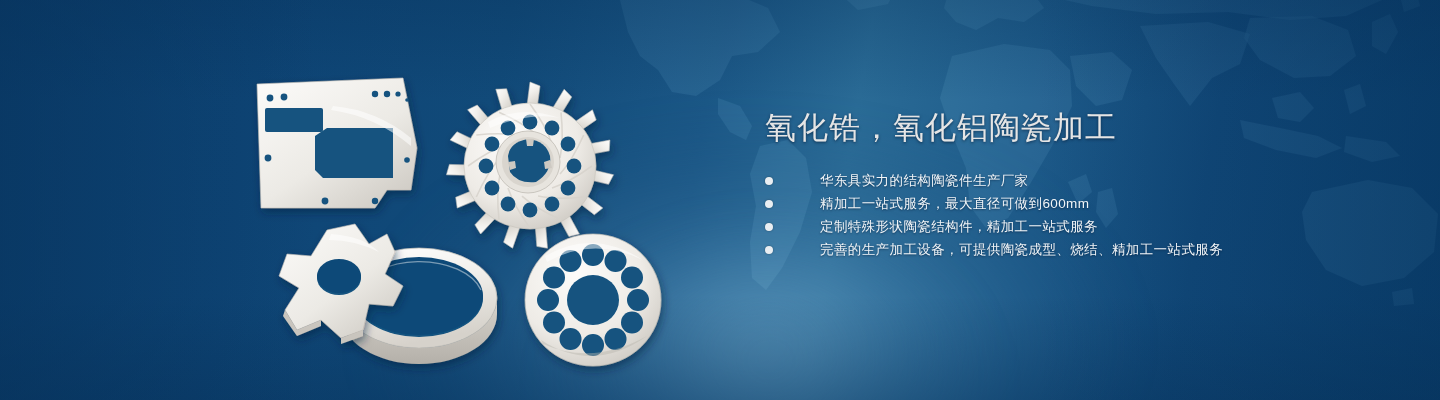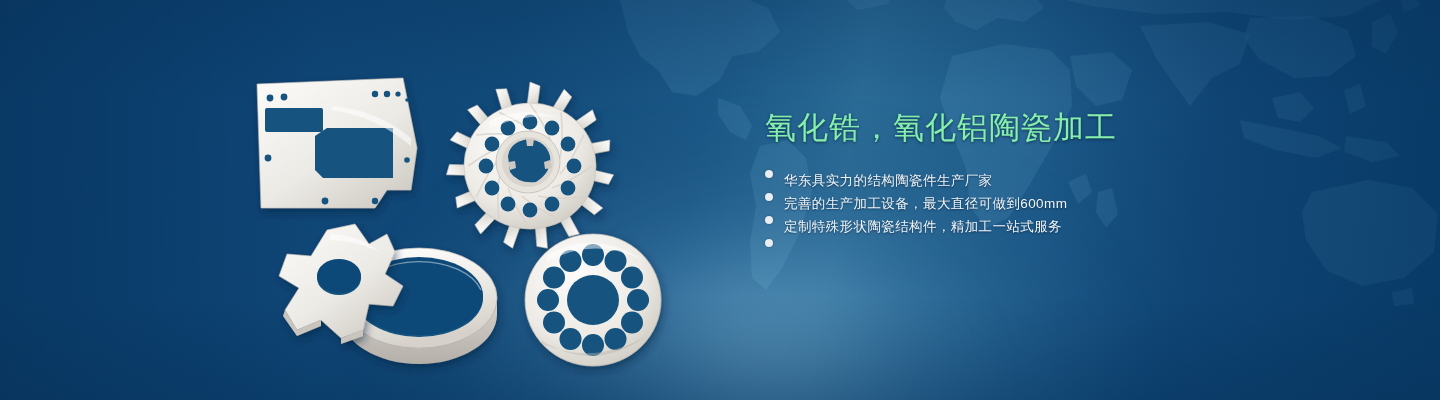--- a/index.html
+++ b/index.html
@@ -85,32 +85,33 @@
 
   
   .copy {
     position:absolute;
     left:765px; top:108px;
     width:600px;
   }
   .headline {
     font-size:31px;
     line-height:40px;
-    color:#86efac;
+    color:#e5e5e5;
     letter-spacing:1px;
     font-weight:400;
     text-shadow:0 1px 3px rgba(0,20,45,0.65);
     white-space:nowrap;
   }
   .bullets { margin-top:22px; }
   .bullet {
     display:flex;
-    align-items:flex-start;
+    align-items:center;
     height:22px;
     margin-bottom:1px;
+    gap:36px;
   }
   .dot {
     width:8px; height:8px;
     border-radius:50%;
     background:#e9eef2;
     margin-right:11px;
     flex:0 0 auto;
     box-shadow:0 0 2px rgba(0,0,0,0.35);
   }
   .bullet-text {
@@ -359,28 +360,29 @@
 
     <div class="bullets">
 
       <div class="bullet">
         <span class="dot"></span>
         <span class="bullet-text">华东具实力的结构陶瓷件生产厂家</span>
       </div>
 
       <div class="bullet">
         <span class="dot"></span>
-        <span class="bullet-text">完善的生产加工设备，最大直径可做到600mm</span>
+        <span class="bullet-text">精加工一站式服务，最大直径可做到600mm</span>
       </div>
 
       <div class="bullet">
         <span class="dot"></span>
         <span class="bullet-text">定制特殊形状陶瓷结构件，精加工一站式服务</span>
       </div>
 
       <div class="bullet">
         <span class="dot"></span>
+        <span class="bullet-text">完善的生产加工设备，可提供陶瓷成型、烧结、精加工一站式服务</span>
       </div>
 
     </div>
   </div>
 
 </div>
 
 </body></html>

